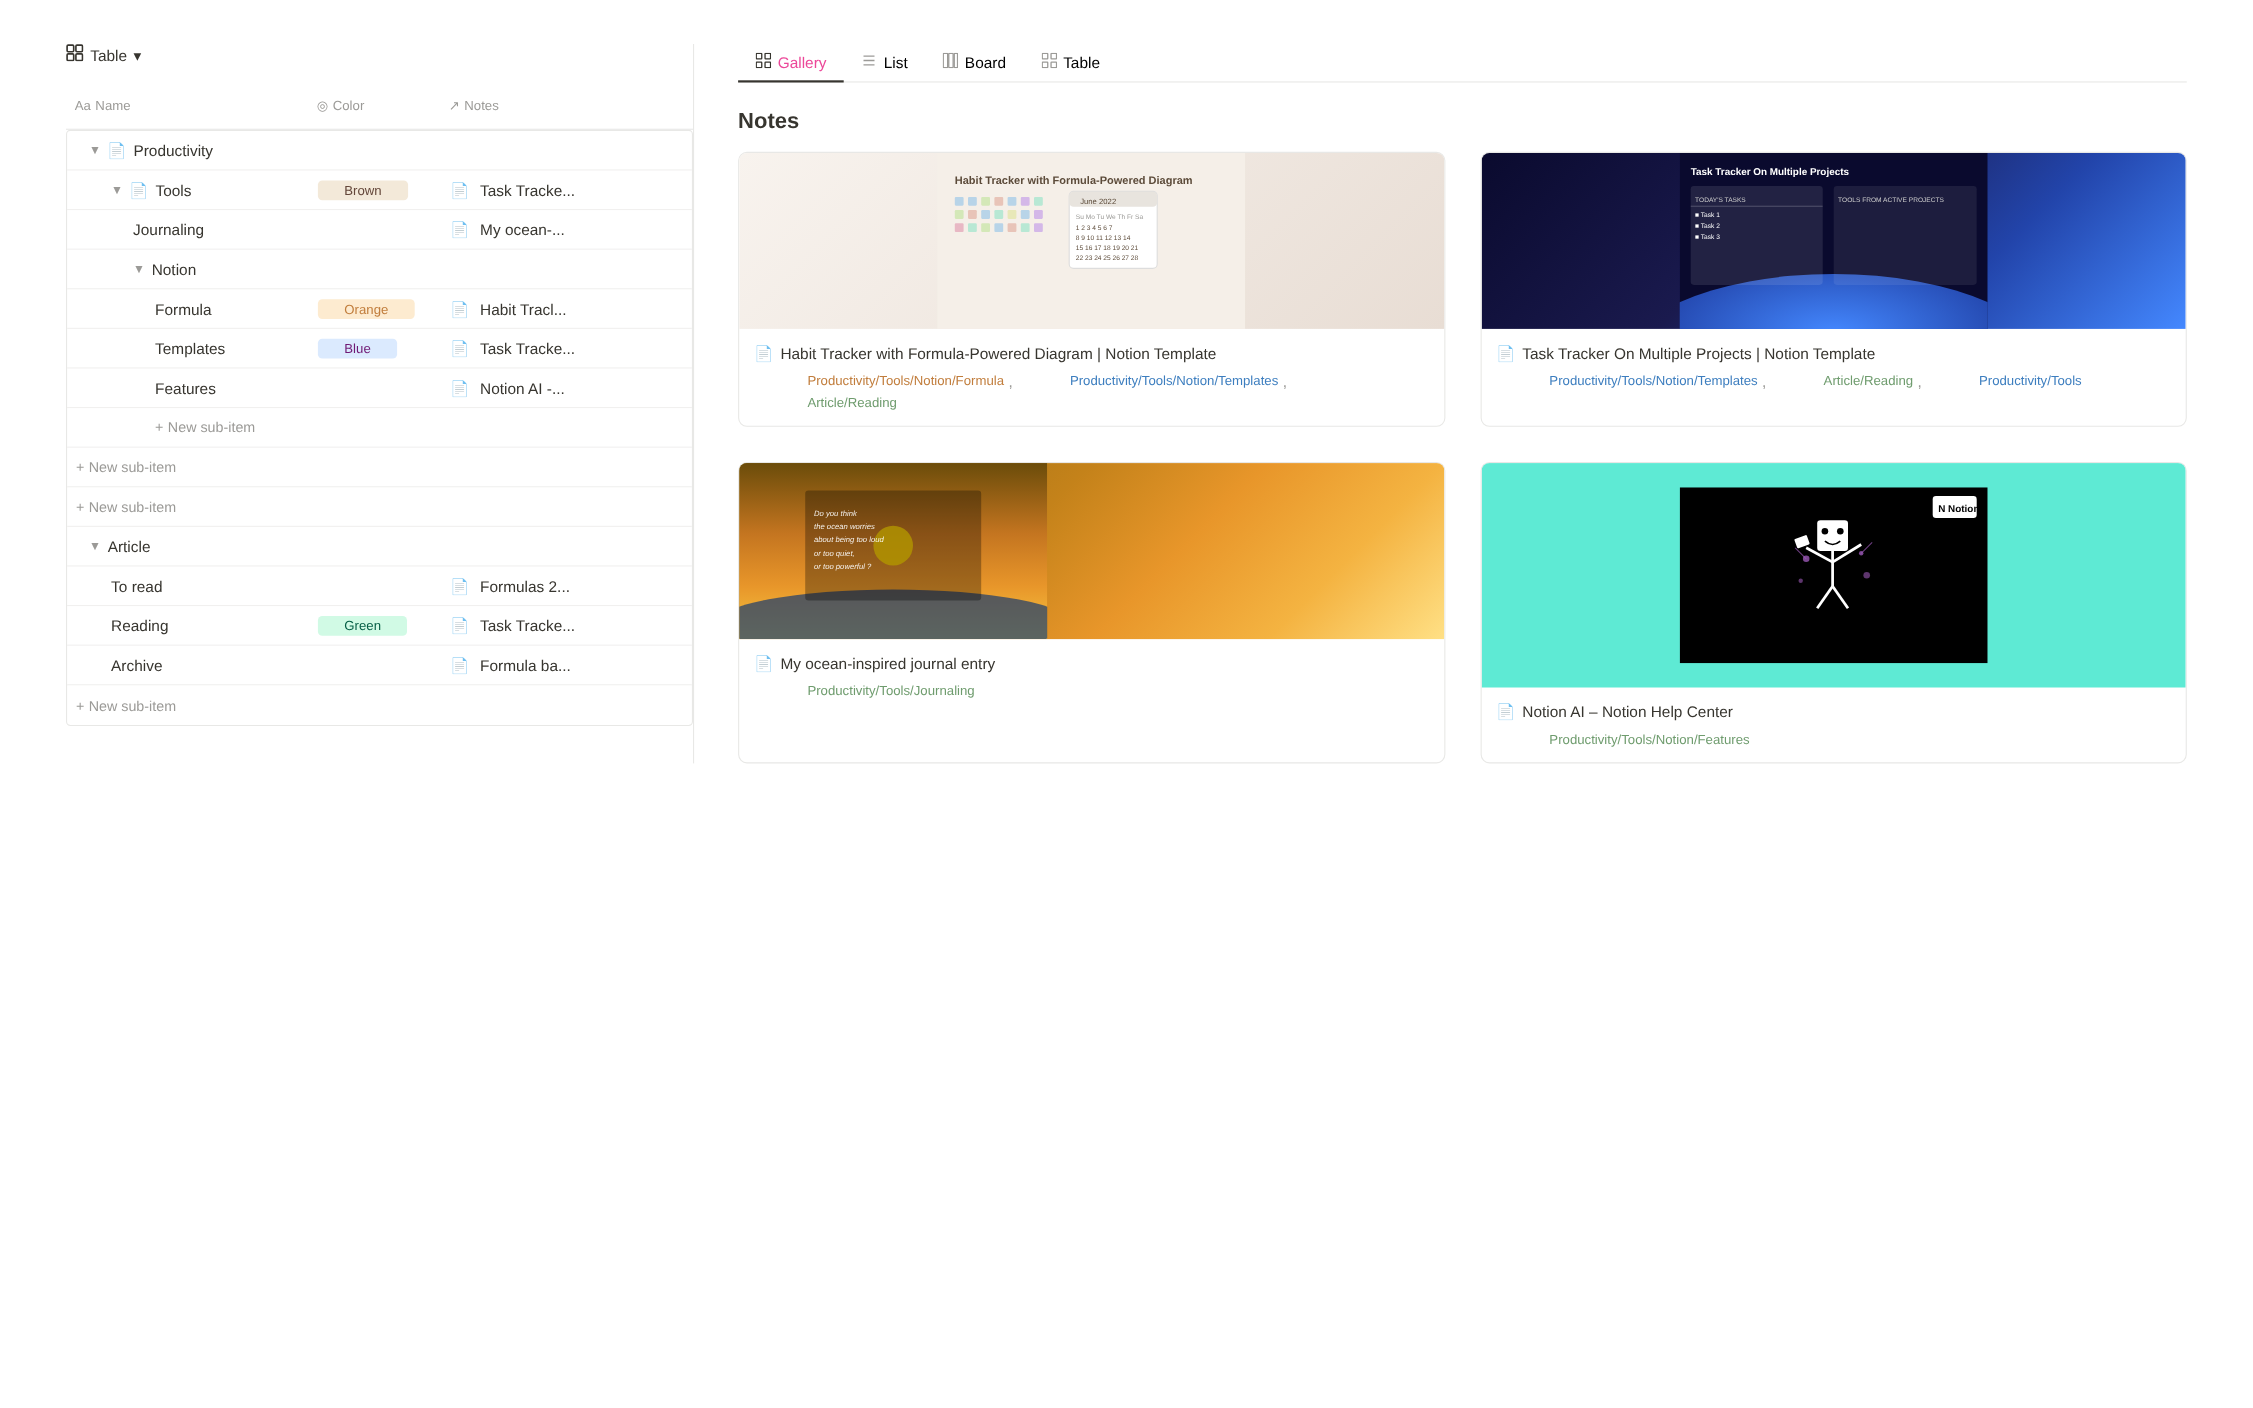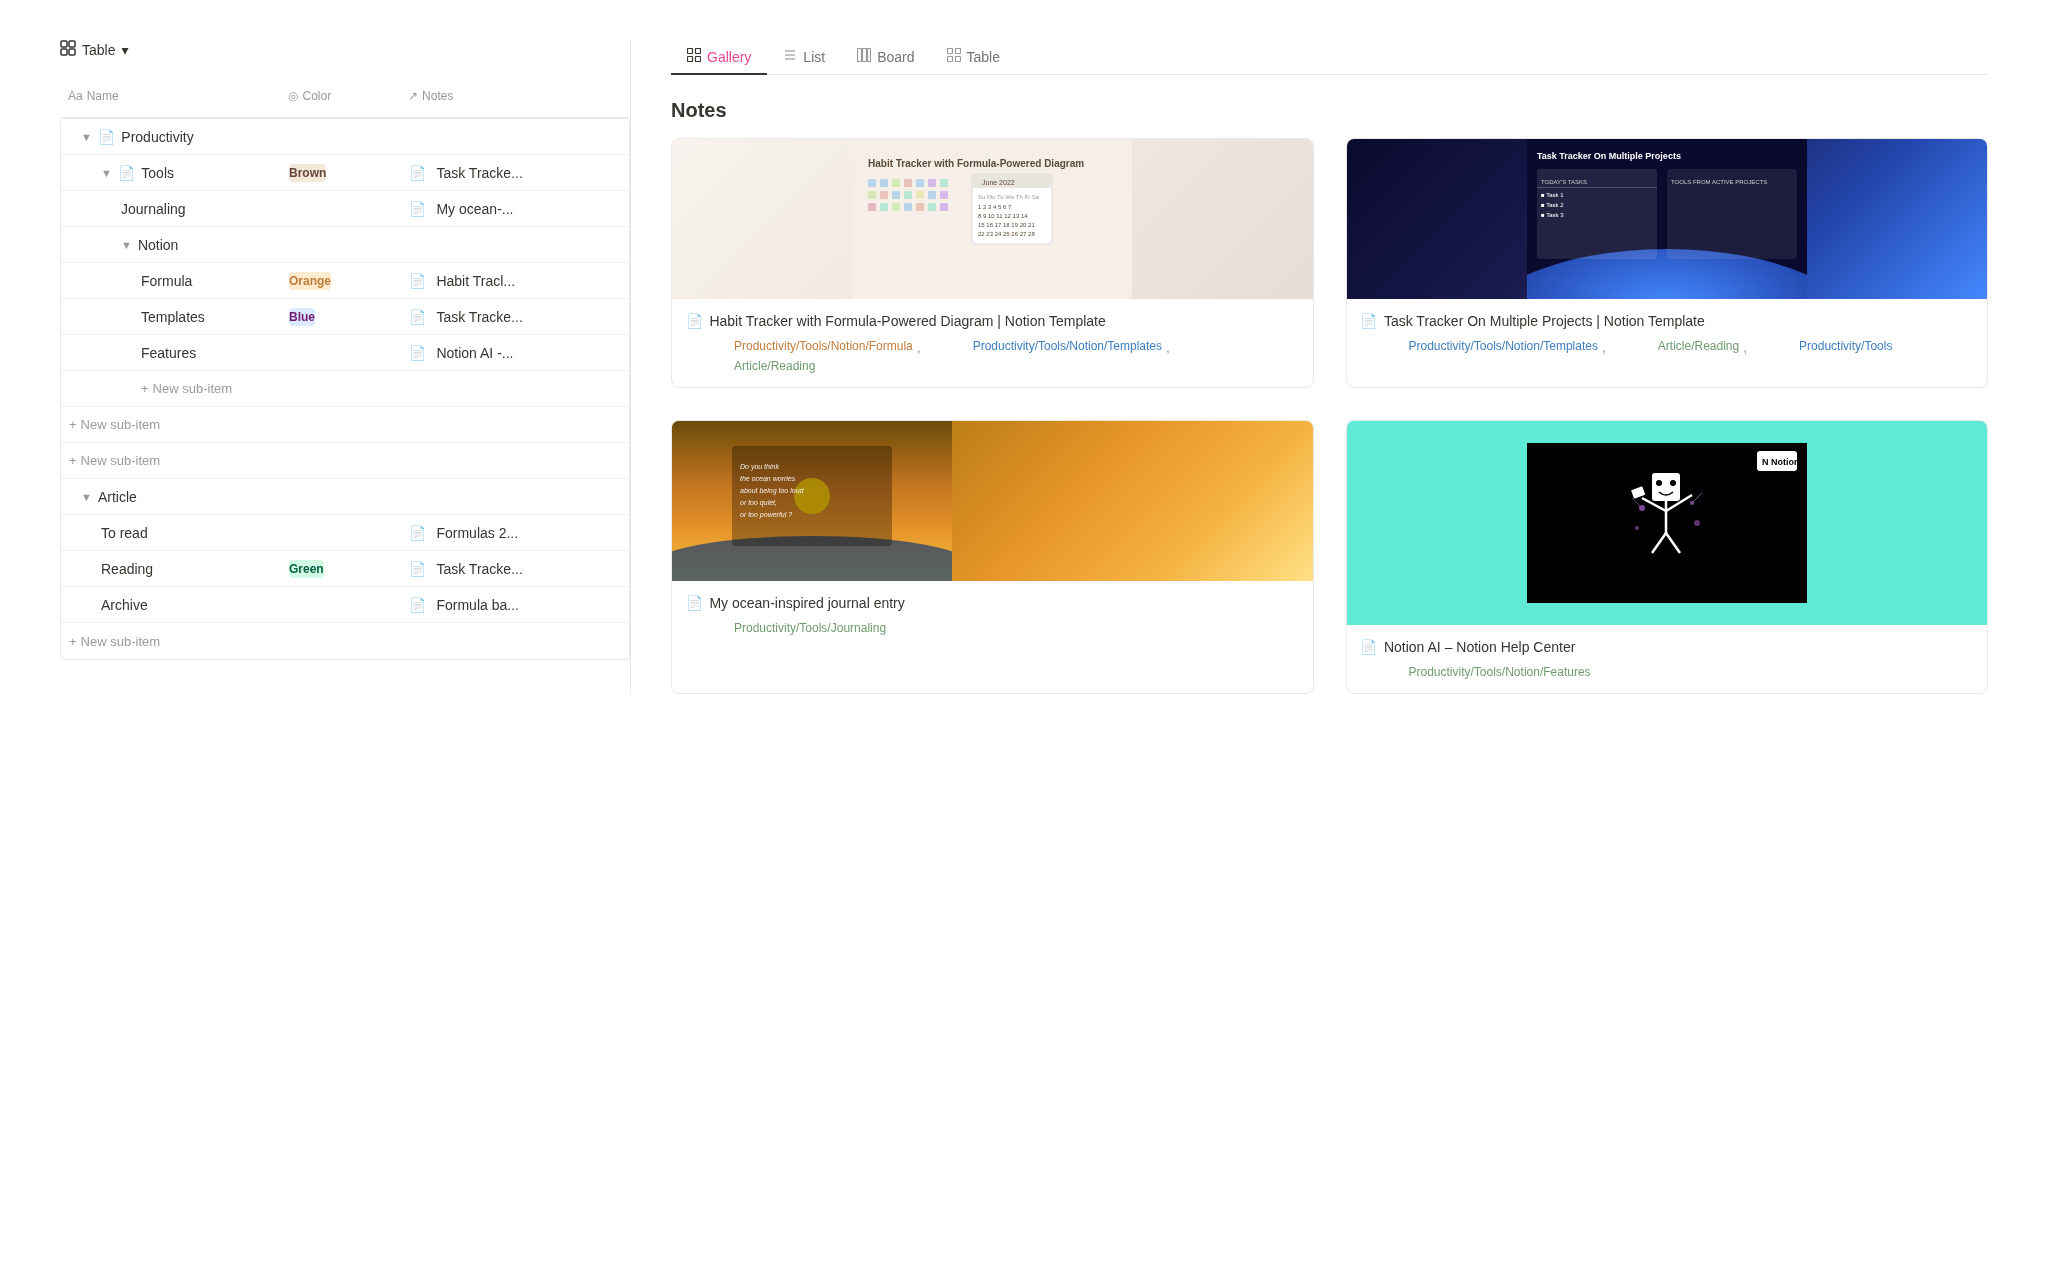--- a/index.html
+++ b/index.html
@@ -28,33 +28,33 @@
 
     .cell { padding: 6px 8px; font-size: 14px; display: flex; align-items: center; gap: 6px; }
     .cell.name-cell { }
     .cell.color-cell { }
     .cell.notes-cell { color: #37352f; }
 
     .indent-1 { padding-left: 20px; }
     .indent-2 { padding-left: 40px; }
     .indent-3 { padding-left: 60px; }
 
-    .tag-badge { padding: 2px 0; border-radius: 4px; font-size: 12px; font-weight: 700; }
+    .tag-badge { padding: 2px 24px; border-radius: 4px; font-size: 12px; font-weight: 400; }
     .badge-brown { background: #f3e9d9; color: #64473a; }
     .badge-orange { background: #fdebd0; color: #c17d3c; }
     .badge-blue { background: #dbeafe; color: #701a75; }
     .badge-green { background: #d1fae5; color: #065f46; }
 
     .new-sub-item { color: #9b9a97; font-size: 13px; padding: 6px 8px; cursor: pointer; display: flex; align-items: center; gap: 4px; }
 
     
     .right-panel { flex: 1; padding-left: 40px; border-left: 1px solid #e8e8e6; }
 
     .view-tabs { display: flex; gap: 0; margin-bottom: 24px; border-bottom: 1px solid #e8e8e6; }
-    .view-tab { display: flex; align-items: center; gap: 6px; padding: 8px 16px; font-size: 14px; cursor: pointer; color: #737373; border-bottom: 2px solid transparent; margin-bottom: -1px; }
+    .view-tab { display: flex; align-items: center; gap: 6px; padding: 8px 16px; font-size: 14px; cursor: pointer; color: #000000; border-bottom: 2px solid transparent; margin-bottom: -1px; }
     .view-tab.active { color: #ec4899; border-bottom: 2px solid #37352f; }
 
     .gallery-grid { display: grid; grid-template-columns: repeat(2, 1fr); gap: 32px; }
 
     .gallery-card { border: 1px solid #e8e8e6; border-radius: 8px; overflow: hidden; cursor: pointer; }
     .card-image-placeholder { width: 100%; height: 160px; display: flex; align-items: center; justify-content: center; font-size: 48px; }
 
     .card-content { padding: 14px; }
     .card-title { font-size: 14px; font-weight: 500; margin-bottom: 10px; display: flex; align-items: flex-start; gap: 6px; }
 

